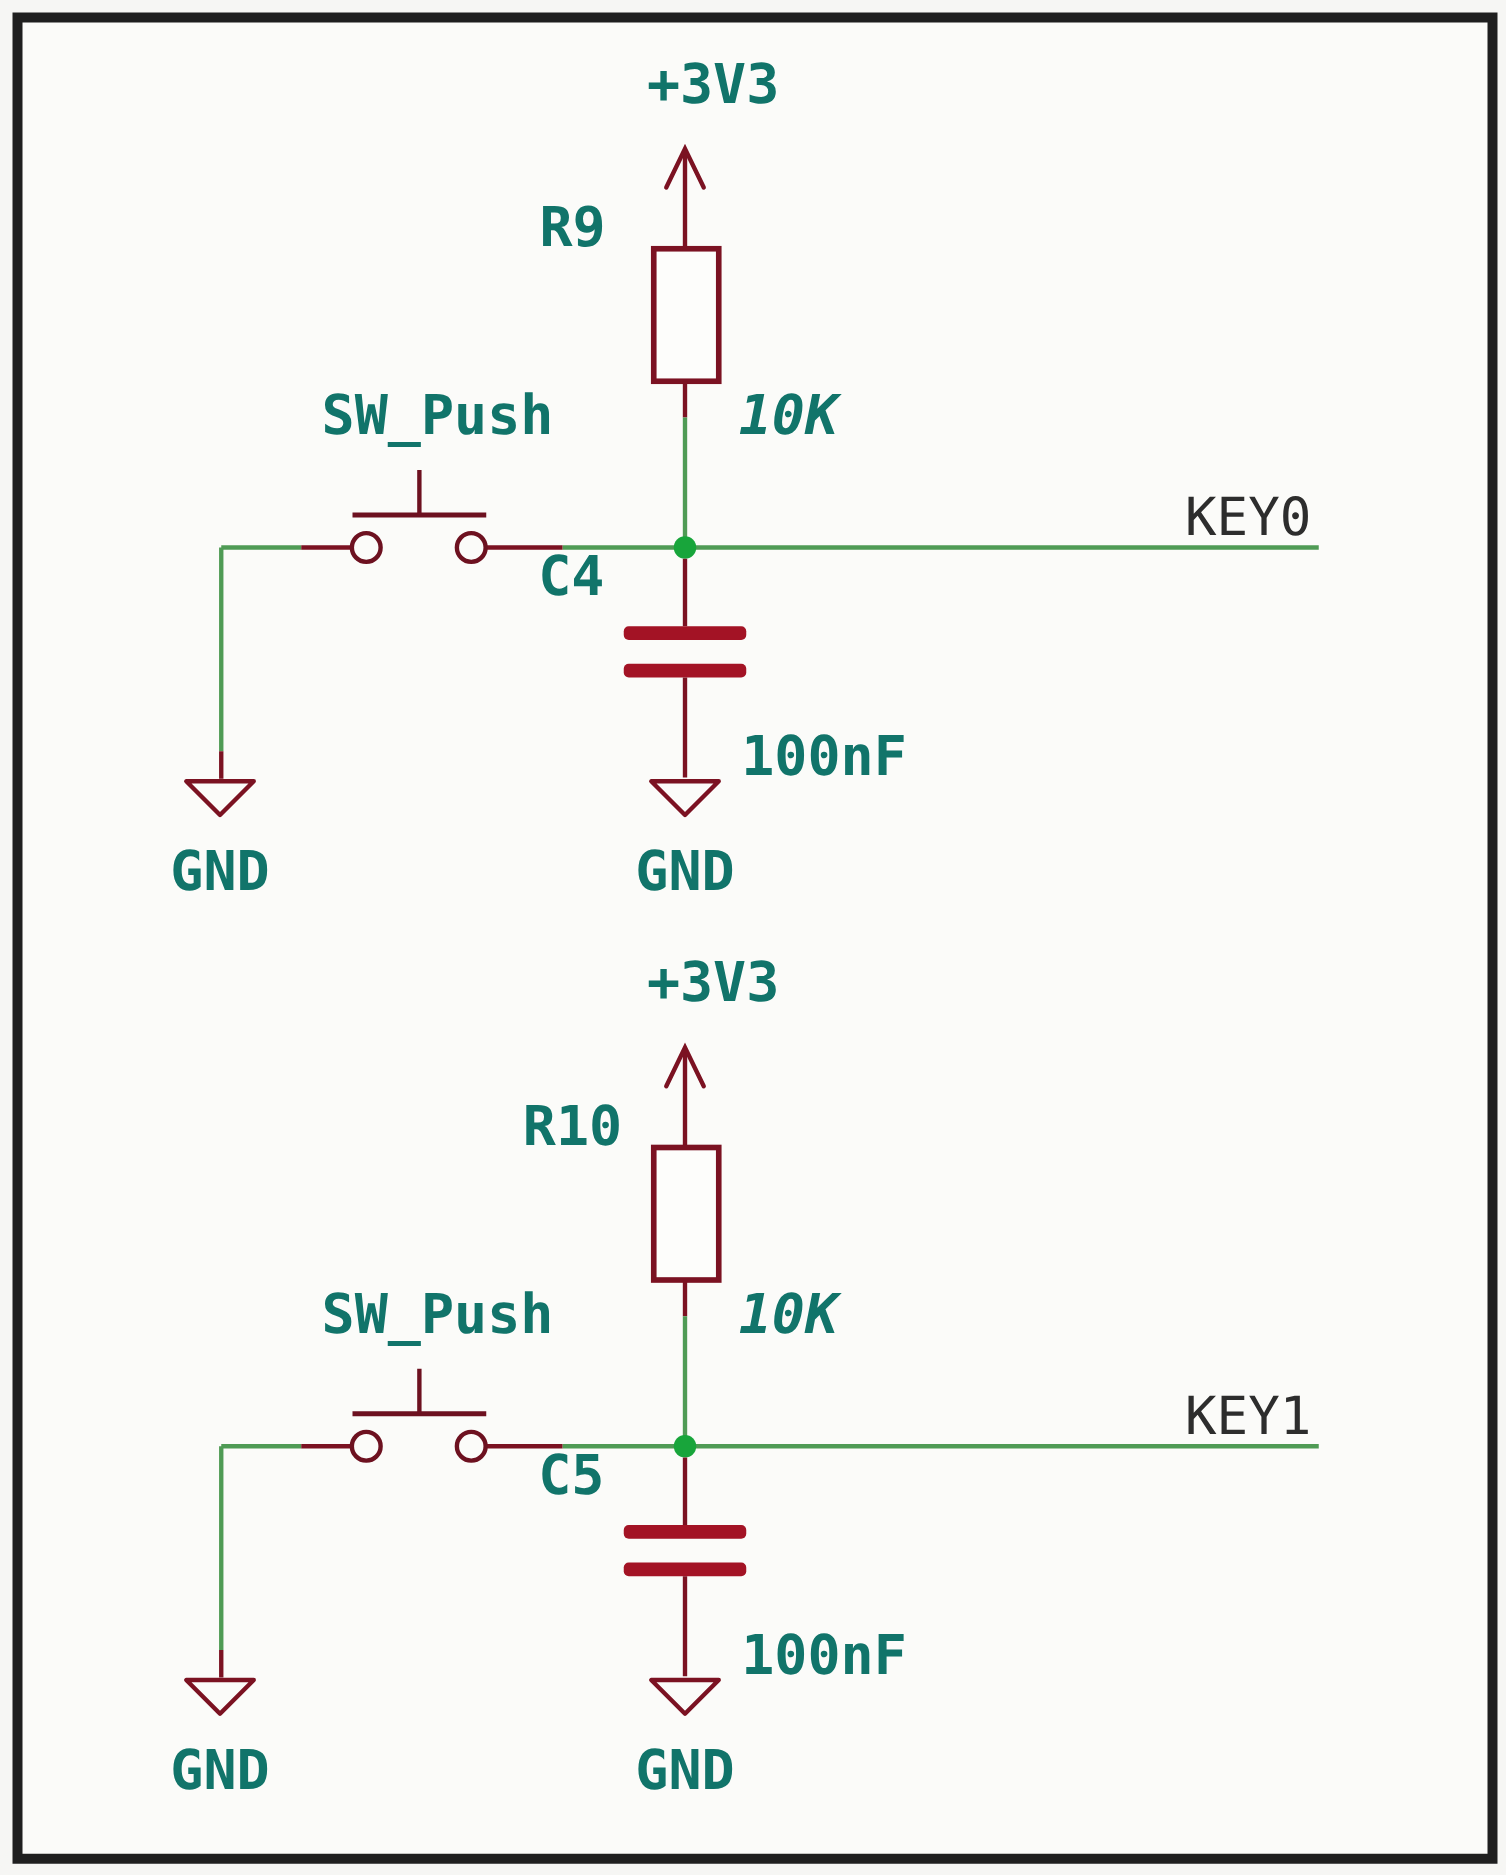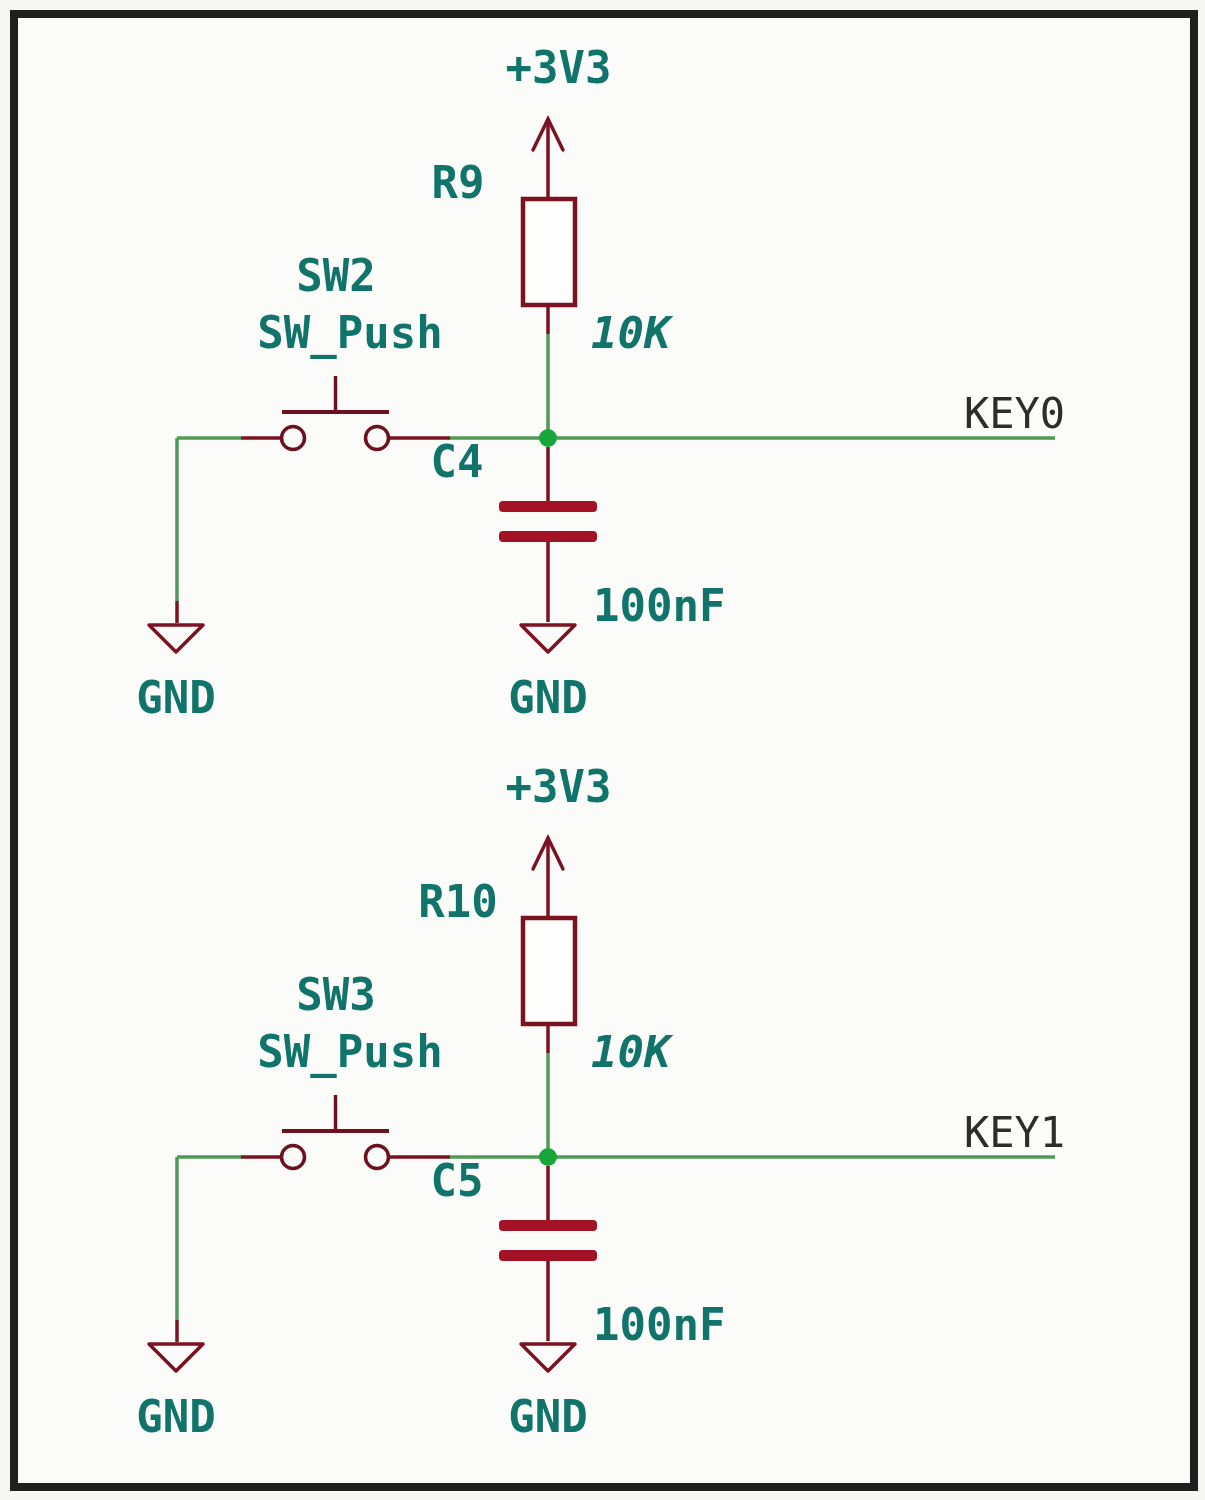--- a/index.html
+++ b/index.html
@@ -31,28 +31,28 @@
     line-height:1.0;
     font-weight:bold;
     color:#11746a;
     white-space:nowrap;
   }
   .lbl.net{
     font-size:42px;
     font-weight:normal;
     color:#2d2d2d;
   }
-  .power-label {left:486px; top:46px;  width:145px; text-align:center;}
+  .power-label {left:498px; top:46px;  width:145px; text-align:center;}
   .res-ref     {left:383px; top:161px; width:150px; text-align:center;}
   .res-val     {left:591px; top:311px;font-style:italic;}
   .sw-ref      {left:236px; top:254px; width:200px; text-align:center;}
   .sw-val      {left:230px; top:311px; width:240px; text-align:center;}
   .cap-ref     {left:382px; top:440px; width:150px; text-align:center;}
   .cap-val     {left:593px; top:552px;margin-top:32px;}
-  .net-label   {left:948px; top:393px;margin-left:16px;}
+  .net-label   {left:948px; top:393px;}
   .gnd-left    {left:96px;  top:676px; width:160px; text-align:center;}
   .gnd-mid     {left:468px; top:676px; width:160px; text-align:center;}
 </style>
 </head>
 <body>
 
 <div class="stage">
   <div class="frame"></div>
 
   <section class="circuit c0">
@@ -99,21 +99,20 @@
 
       <g stroke="#7b1222" stroke-width="3.5" fill="none" stroke-linejoin="round">
         <path d="M149 625 L203 625 L176 652 Z"></path>
         <path d="M521 625 L575 625 L548 652 Z"></path>
       </g>
     </svg>
 
     <div class="lbl power-label">+3V3</div>
     <div class="lbl res-ref">R9</div>
     <div class="lbl res-val">10K</div>
-    <div class="lbl sw-ref">SW2</div>
     <div class="lbl sw-val">SW_Push</div>
     <div class="lbl cap-ref">C4</div>
     <div class="lbl cap-val">100nF</div>
     <div class="lbl net net-label">KEY0</div>
     <div class="lbl gnd-left">GND</div>
     <div class="lbl gnd-mid">GND</div>
   </section>
 
   <section class="circuit c1">
     <svg width="1205" height="740" viewBox="0 0 1205 740">
@@ -151,21 +150,20 @@
       </g>
       <g stroke="#7b1222" stroke-width="3.5" fill="none" stroke-linejoin="round">
         <path d="M149 625 L203 625 L176 652 Z"></path>
         <path d="M521 625 L575 625 L548 652 Z"></path>
       </g>
     </svg>
 
     <div class="lbl power-label">+3V3</div>
     <div class="lbl res-ref">R10</div>
     <div class="lbl res-val">10K</div>
-    <div class="lbl sw-ref">SW3</div>
     <div class="lbl sw-val">SW_Push</div>
     <div class="lbl cap-ref">C5</div>
     <div class="lbl cap-val">100nF</div>
     <div class="lbl net net-label">KEY1</div>
     <div class="lbl gnd-left">GND</div>
     <div class="lbl gnd-mid">GND</div>
   </section>
 </div>
 
 </body></html>

